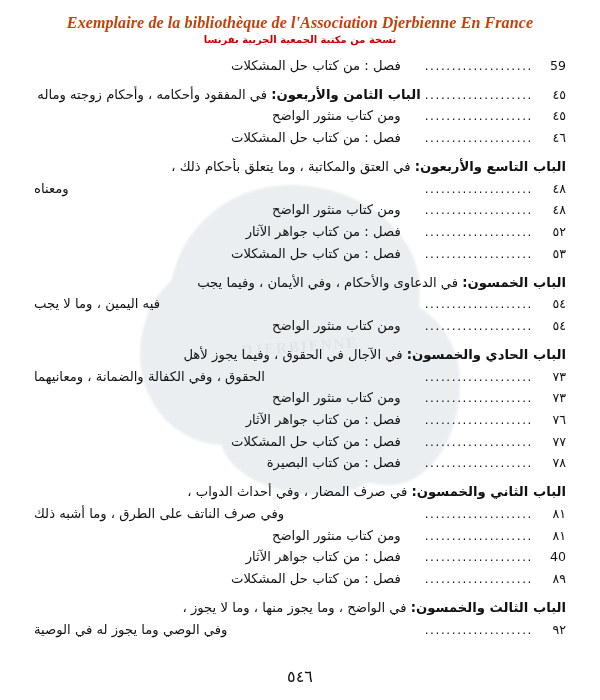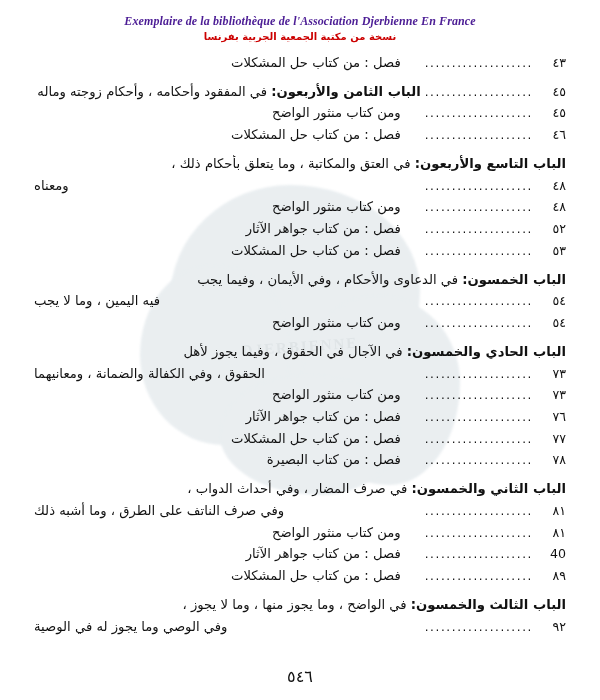--- a/index.html
+++ b/index.html
@@ -53,25 +53,25 @@
     height: 700px;
     box-sizing: border-box;
     padding: 14px 34px 10px 34px;
   }
 
   header.bookplate {
     text-align: center;
     margin-bottom: 12px;
   }
   .plate-fr {
-    color: #4c1d95;
+    color: #c2410c;
     font-family: "Liberation Serif", serif;
     font-style: italic;
     font-weight: bold;
-    font-size: 12px;
+    font-size: 16px;
     letter-spacing: 0.1px;
     white-space: nowrap;
   }
   .plate-ar {
     color: #cc0000;
     font-family: "DejaVu Sans", sans-serif;
     font-weight: bold;
     font-size: 10px;
     direction: rtl;
     margin-top: 2px;
@@ -180,21 +180,21 @@
 <div class="page">
 
   <header class="bookplate">
     <div class="plate-fr">Exemplaire de la bibliothèque de l'Association Djerbienne En France</div>
     <div class="plate-ar">نسخة من مكتبة الجمعية الجربية بفرنسا</div>
   </header>
 
   <section class="toc">
 
     <div class="entry indent1">
-      <span class="page-num">٤٣</span>
+      <span class="page-num">59</span>
       <span class="dots">....................</span>
       <span class="text">فصل : من كتاب حل المشكلات</span>
     </div>
 
     <div class="spacer"></div>
 
     <div class="entry">
       <span class="page-num">٤٥</span>
       <span class="dots">....................</span>
       <span class="text bab">

